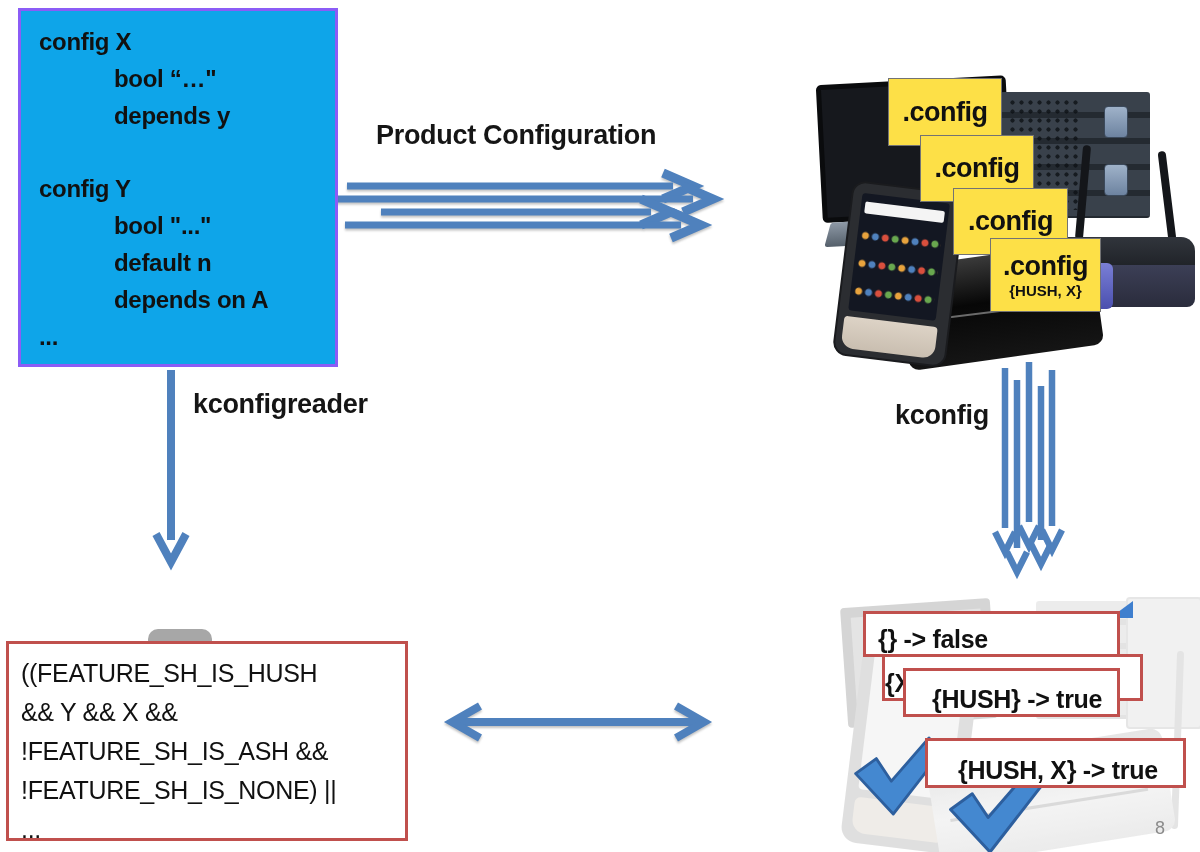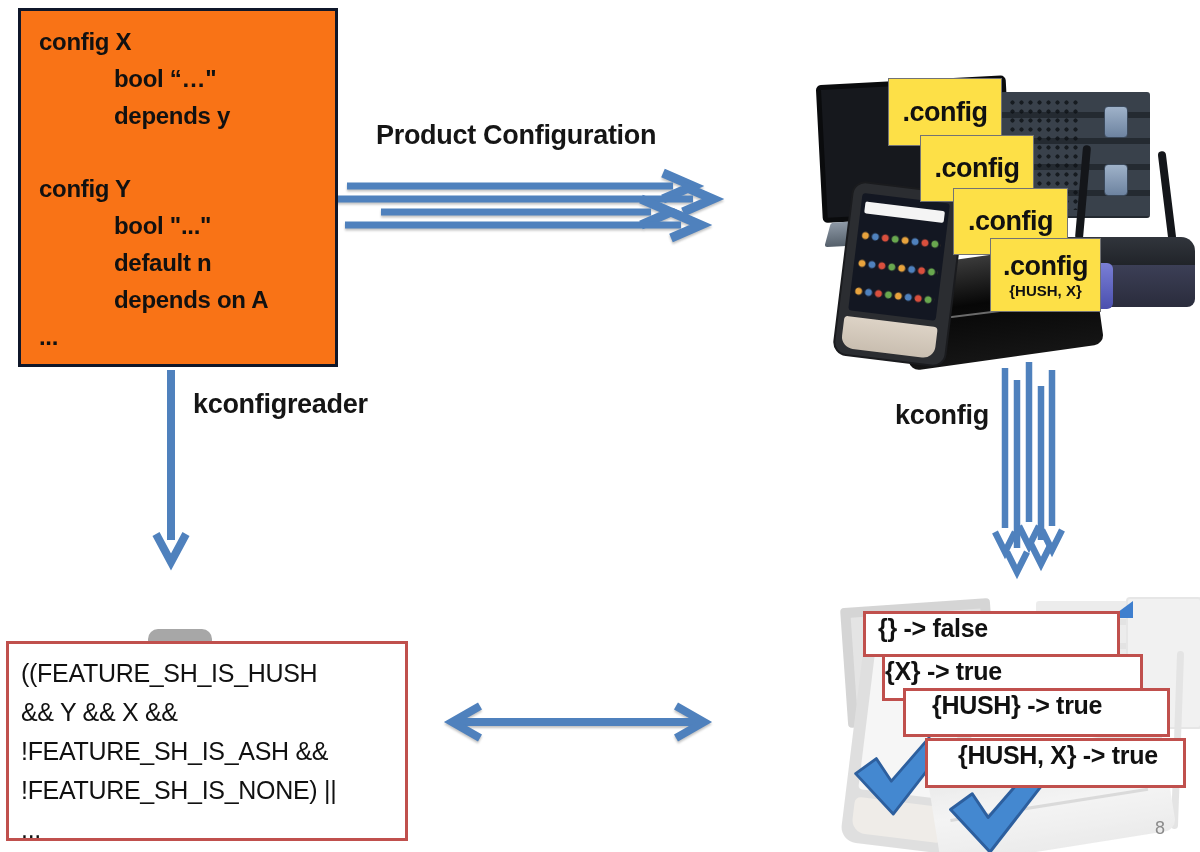--- a/index.html
+++ b/index.html
@@ -6,21 +6,21 @@
   .slide{
     position:relative;width:1200px;height:852px;background:#ffffff;overflow:hidden;
     font-family:"Liberation Sans",sans-serif;color:#111;
   }
   .abs{position:absolute;}
   svg{overflow:visible;display:block;}
 
   
   .model-box{
     left:18px;top:8px;width:296px;height:341px;
-    border:3px solid #0f172a;background:#f97316;z-index:3;
+    border:3px solid #8b5cf6;background:#0ea5e9;z-index:3;
     padding:12px 0 0 18px;box-sizing:content-box;
   }
   .model-line{font-size:24px;font-weight:600;line-height:37px;letter-spacing:-0.3px;white-space:pre;}
   .model-line.ind{padding-left:75px;}
   .model-gap{height:36px;}
 
   
   .flow-label{font-size:27px;font-weight:600;letter-spacing:-0.3px;color:#151515;white-space:nowrap;z-index:4;}
 
   
@@ -78,21 +78,21 @@
   .g-phone-screen{left:12px;top:14px;width:92px;height:140px;background:#efefef;border-radius:4px;}
   .g-phone-chin{left:10px;top:162px;width:98px;height:36px;background:#e3ded6;border-radius:6px 6px 14px 14px;}
   .g-ps3{left:92px;top:150px;width:238px;height:104px;background:linear-gradient(180deg,#d2d2d2,#ececec 55%,#dcdcdc);border-radius:12px;transform:rotate(-9deg);}
   .g-ps3-line{left:16px;top:58px;width:200px;height:3px;background:#bdbdbd;}
 
   .check{z-index:2;}
 
   
   .eval-box{
     background:#fff;border:3px solid #c0504d;z-index:5;
-    display:flex;align-items:flex-start;box-sizing:border-box;
+    display:flex;align-items:flex-end;box-sizing:border-box;
   }
   .eval-label{font-size:25px;font-weight:600;letter-spacing:-0.3px;white-space:nowrap;}
 
   .page-num{left:1155px;top:818px;font-size:18px;color:#8a8a8a;z-index:6;}
 </style>
 </head>
 <body>
 
 <div class="slide">
 
@@ -232,21 +232,21 @@
   <svg class="abs check" style="left:1110px;top:601px;" width="24" height="18" viewBox="0 0 24 18">
     <polygon points="0,17 23,0 23,17" fill="#3f7fce"></polygon>
   </svg>
 
   <div class="abs eval-box" style="left:863px;top:611px;width:257px;height:46px;padding-left:12px;">
     <div class="eval-label">{} -&gt; false</div>
   </div>
   <div class="abs eval-box" style="left:882px;top:654px;width:261px;height:47px;">
     <div class="eval-label">{X} -&gt; true</div>
   </div>
-  <div class="abs eval-box" style="left:903px;top:688px;width:267px;height:49px;padding-left:26px;">
+  <div class="abs eval-box" style="left:903px;top:668px;width:217px;height:49px;padding-left:26px;">
     <div class="eval-label">{HUSH} -&gt; true</div>
   </div>
   <div class="abs eval-box" style="left:925px;top:738px;width:261px;height:50px;padding-left:30px;">
     <div class="eval-label">{HUSH, X} -&gt; true</div>
   </div>
 
   <div class="abs page-num">8</div>
 
 </div>
 

